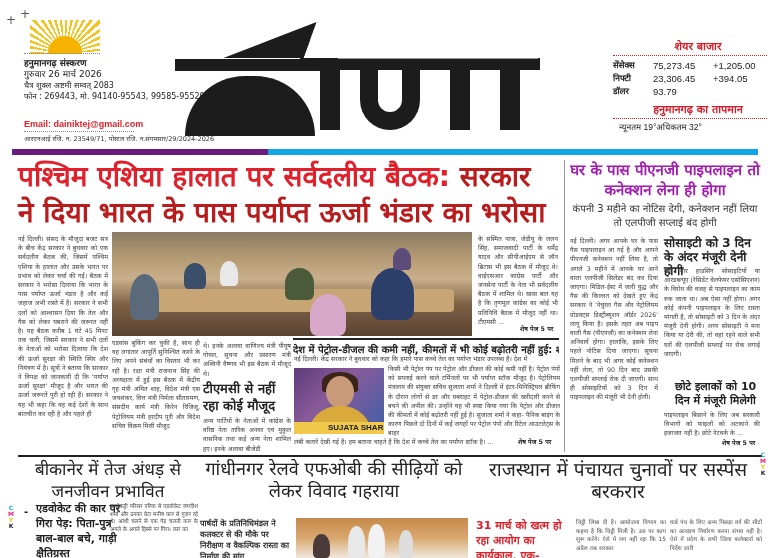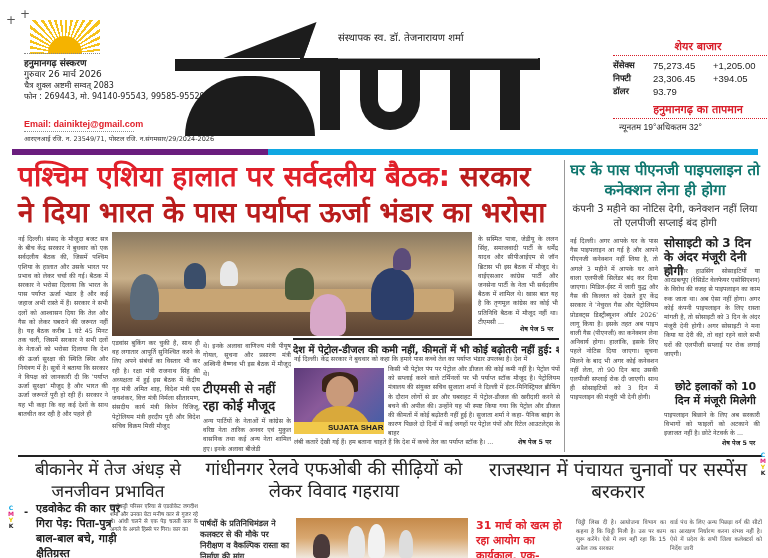--- a/index.html
+++ b/index.html
@@ -44,21 +44,21 @@
 
   .colorbar { position: absolute; left: 12px; top: 149px; width: 746px; height: 6px; display: flex; }
   .colorbar .purple { width: 256px; background: #6a1d7e; }
   .colorbar .blue { flex: 1; background: #10a7e2; }
 
   .lead-head { position: absolute; left: 18px; top: 159px; width: 540px; font-size: 28px; line-height: 36px; font-weight: bold; }
   .lead-head .red { color: #e0202a; }
   .lead-head .black { color: #b91c1c; }
 
   .png { position: absolute; left: 570px; top: 160px; width: 190px; text-align: center; }
-  .png h2 { font-size: 15px; line-height: 20px; font-weight: bold; color: #0f766e; }
+  .png h2 { font-size: 15px; line-height: 20px; font-weight: bold; color: #a21caf; }
   .png p { font-size: 10px; line-height: 14px; color: #333; margin-top: 2px; }
 
   .col { position: absolute; font-size: 6.3px; line-height: 9.2px; color: #444; text-align: justify; overflow: hidden; }
   .photo { position: absolute; overflow: hidden; }
   .photo-meeting { background: linear-gradient(180deg, #8a7a62 0%, #b59b74 25%, #c9b08a 45%, #7c6045 70%, #5a4232 100%); }
   .photo-meeting .table { position: absolute; left: 5%; top: 55%; width: 90%; height: 22%; background: #c8a574; border-radius: 4px; }
   .photo-meeting .p { position: absolute; border-radius: 50% 50% 20% 20%; }
 
   .sub-head { position: absolute; font-size: 13px; line-height: 17px; font-weight: bold; color: #222; }
   .strip-head { position: absolute; left: 293px; top: 338px; width: 266px; font-size: 10px; font-weight: bold; color: #222; white-space: nowrap; overflow: hidden; border-top: 2px solid #222; padding-top: 2px; }
@@ -109,21 +109,20 @@
   </div>
   <div class="logo2">
     <div class="bar"></div>
     <div class="stem" style="left:0px;"></div>
     <div class="loop"></div>
     <div class="stem" style="left:130px;"></div>
     <div class="stem" style="left:180px;"></div>
   </div>
   <div class="logo-text">तेज</div>
 
-  <div class="founder">संस्थापक स्व. डॉ. तेजनारायण शर्मा</div>
   <div class="tag-line"></div>
 
   <div class="market">
     <h3>शेयर बाजार</h3>
     <div class="row">
       <span class="lbl">सेंसेक्स</span>
       <span class="val">75,273.45</span>
       <span class="chg">+1,205.00</span>
     </div>
     <div class="row">

